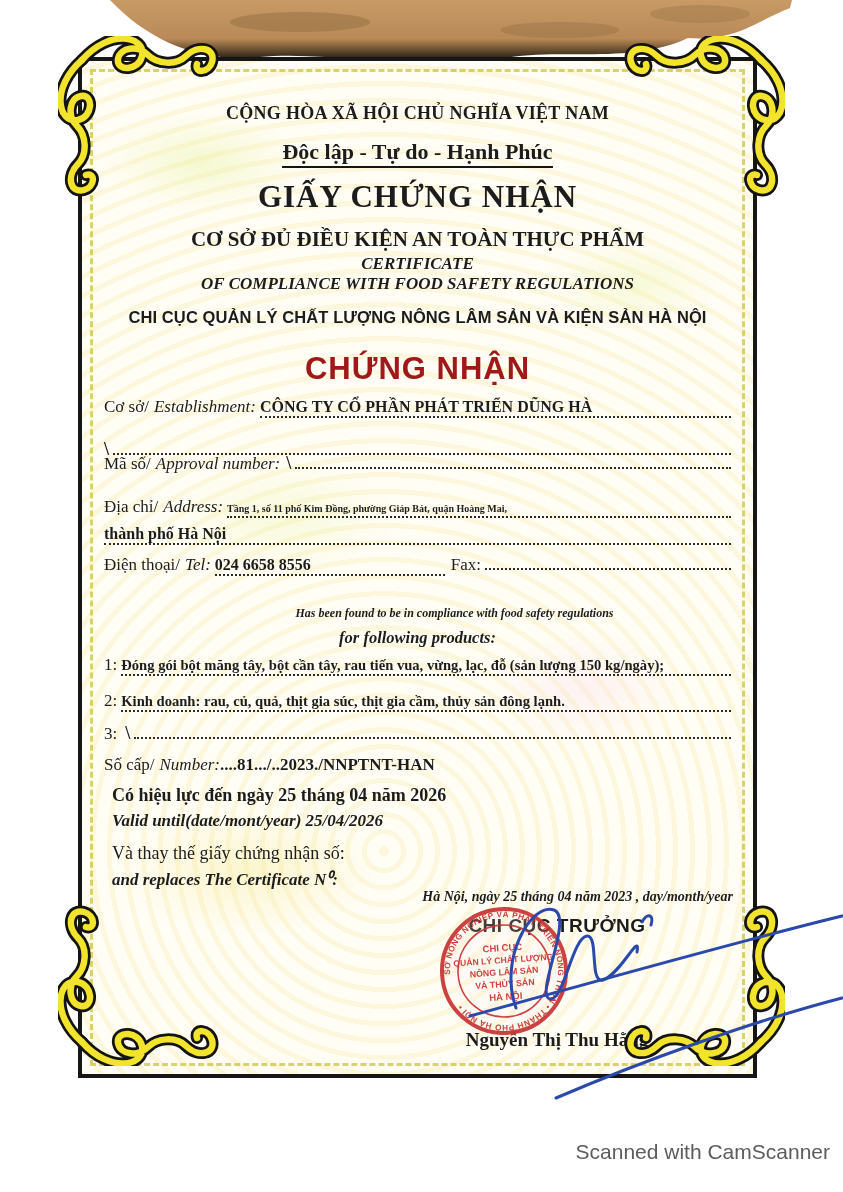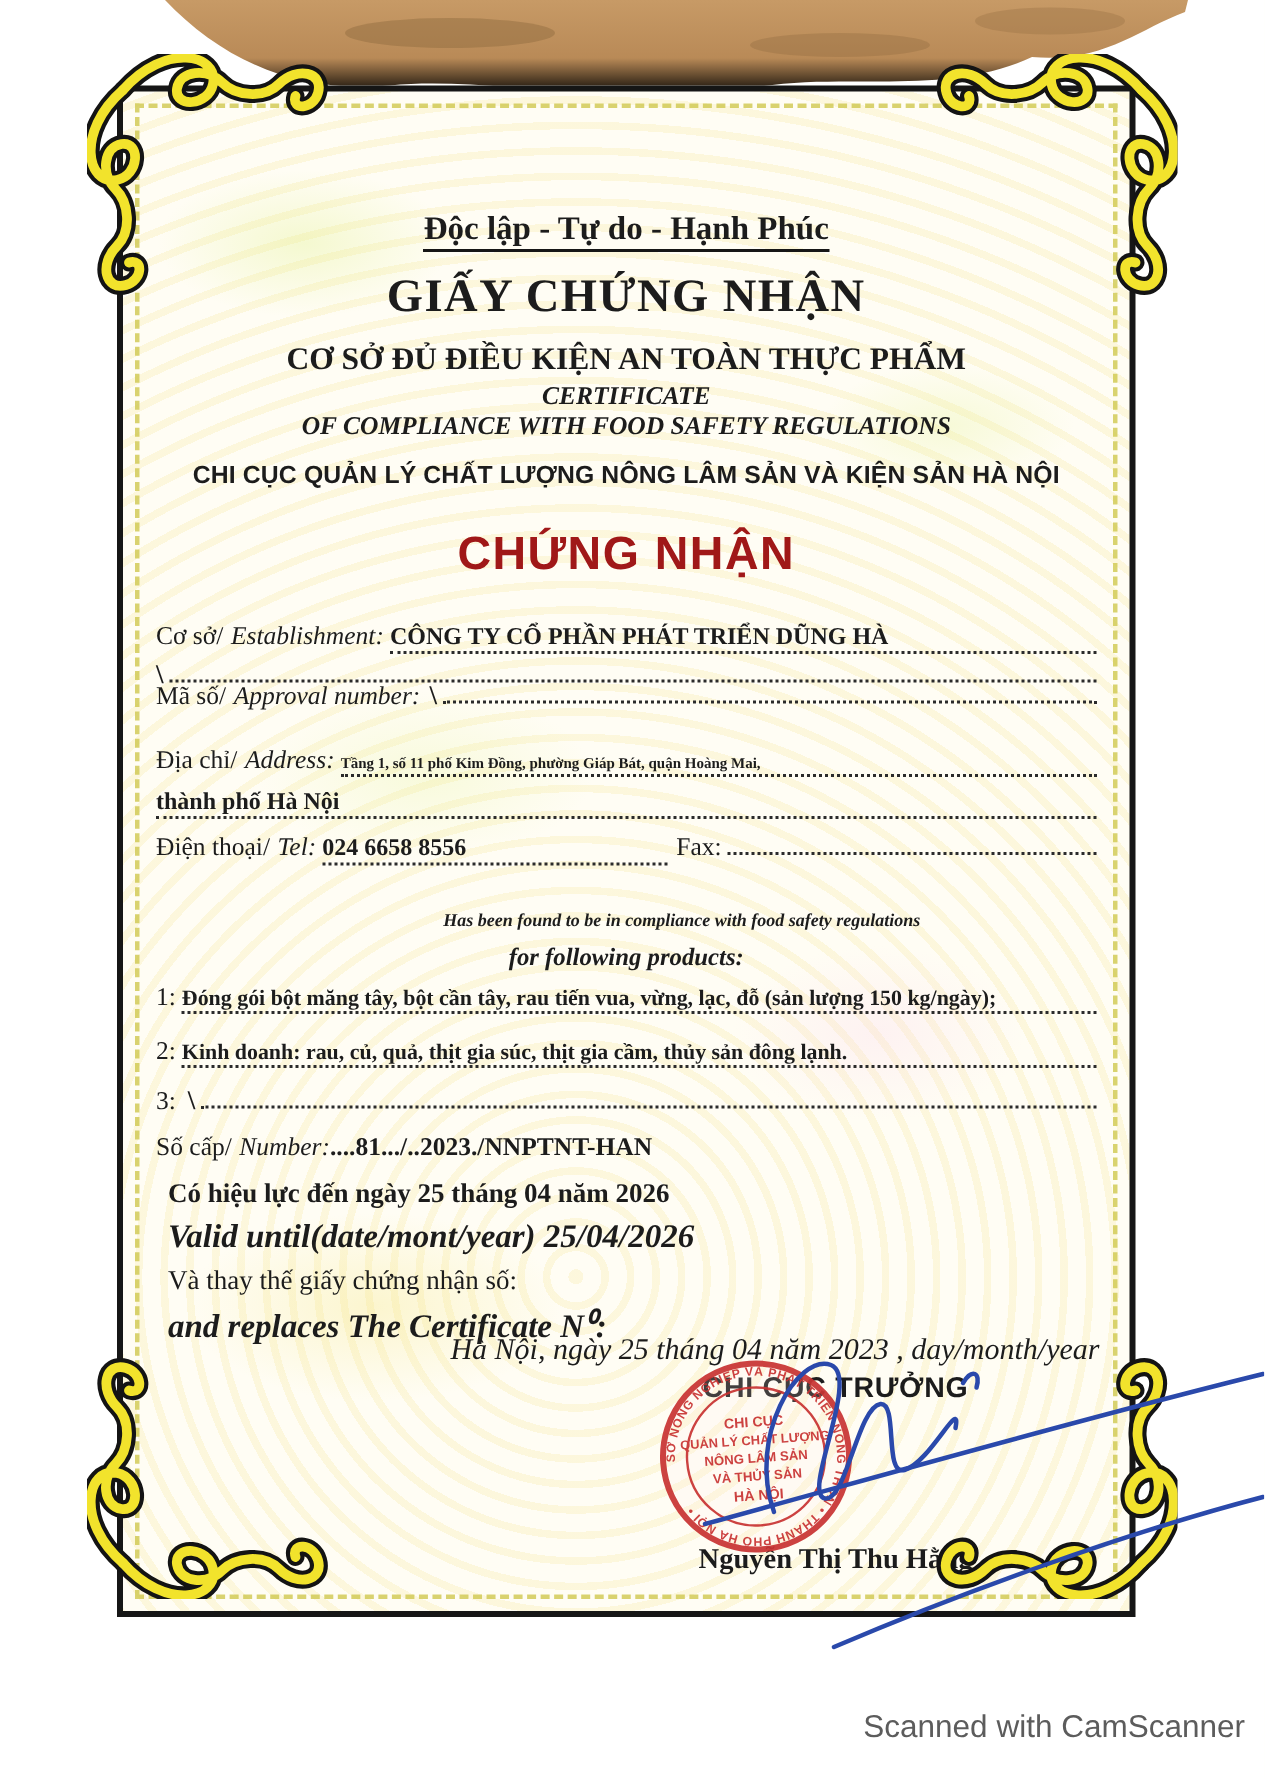--- a/index.html
+++ b/index.html
@@ -43,22 +43,22 @@
   .en{font-style:italic;margin-left:5px;}
   .fill{flex:1;border-bottom:2.5px dotted #2b2b2b;margin-left:4px;line-height:1.05;}
   .val{font-weight:700;white-space:nowrap;font-size:16px;}
   .mark{font-weight:700;font-size:18px;}
   .stmt1{top:518px;font-size:19px;font-weight:700;}
   .stmt2{top:545px;font-size:12px;font-style:italic;font-weight:600;margin-left:37px;}
   .stmt3{top:567px;font-size:16.5px;font-style:italic;font-weight:600;}
   .prod .val{font-size:14.6px;}
   .num .val{font-size:17px;}
   .plain{position:absolute;left:30px;font-size:18px;}
-  .vEn{font-style:italic;font-weight:700;font-size:22px;}
-  .dateline{position:absolute;right:20px;top:828px;font-size:20px;font-weight:400;font-style:italic;}
+  .vEn{font-style:italic;font-weight:700;font-size:17px;}
+  .dateline{position:absolute;right:20px;top:828px;font-size:14px;font-weight:700;font-style:italic;}
   .sigtitle{position:absolute;left:300px;top:854px;width:350px;text-align:center;
             font-size:19px;font-weight:700;font-family:"Liberation Sans",sans-serif;letter-spacing:.5px;}
   .signame{position:absolute;left:300px;top:968px;width:350px;text-align:center;font-size:19px;font-weight:700;}
   
   .stamp{position:absolute;left:438px;top:905px;opacity:.93;transform:rotate(-4deg);}
   .stamp text{fill:#c93434;font-family:"Liberation Sans",sans-serif;font-weight:700;}
   
   .ink{position:absolute;left:0;top:0;pointer-events:none;}
   .ink path{fill:none;stroke:#2a49ab;stroke-width:3;stroke-linecap:round;}
   .footer{position:absolute;left:430px;top:1140px;width:400px;text-align:right;
@@ -80,30 +80,31 @@
     </defs>
     <path d="M110,0 L792,0 L790,8 C758,20 736,42 688,38 C628,66 553,46 496,60 C426,74 328,50 260,57 C198,63 148,40 110,0 Z" fill="url(#woodg)"></path>
     <ellipse cx="300" cy="22" rx="70" ry="10" fill="#8f6a3f" opacity="0.45"></ellipse>
     <ellipse cx="560" cy="30" rx="60" ry="8" fill="#8f6a3f" opacity="0.35"></ellipse>
     <ellipse cx="700" cy="14" rx="50" ry="9" fill="#9a7246" opacity="0.4"></ellipse>
   </svg>
 
   <div class="cert">
     <div class="squiggle"></div>
 
+    <div class="c nat">CỘNG HÒA XÃ HỘI CHỦ NGHĨA VIỆT NAM</div>
     <div class="c motto"><span>Độc lập - Tự do - Hạnh Phúc</span></div>
 
     <div class="c giay">GIẤY CHỨNG NHẬN</div>
     <div class="c subvi">CƠ SỞ ĐỦ ĐIỀU KIỆN AN TOÀN THỰC PHẨM</div>
     <div class="c certen">CERTIFICATE</div>
     <div class="c subsen">OF COMPLIANCE WITH FOOD SAFETY REGULATIONS</div>
     <div class="c auth">CHI CỤC QUẢN LÝ CHẤT LƯỢNG NÔNG LÂM SẢN VÀ KIỆN SẢN HÀ NỘI</div>
     <div class="c chnh" style="color:#a01818;">CHỨNG NHẬN</div>
 
-    <div class="row" style="top:353px;">
+    <div class="row" style="top:336px;">
       <span class="lbl">Cơ sở/</span>
       <span class="lbl en">Establishment:</span>
       <span class="fill"><span class="val">CÔNG TY CỔ PHẦN PHÁT TRIỂN DŨNG HÀ</span></span>
     </div>
     <div class="row" style="top:378px;">
       <span class="mark">\</span>
       <span class="fill"></span>
     </div>
 
     <div class="row" style="top:392px;">

